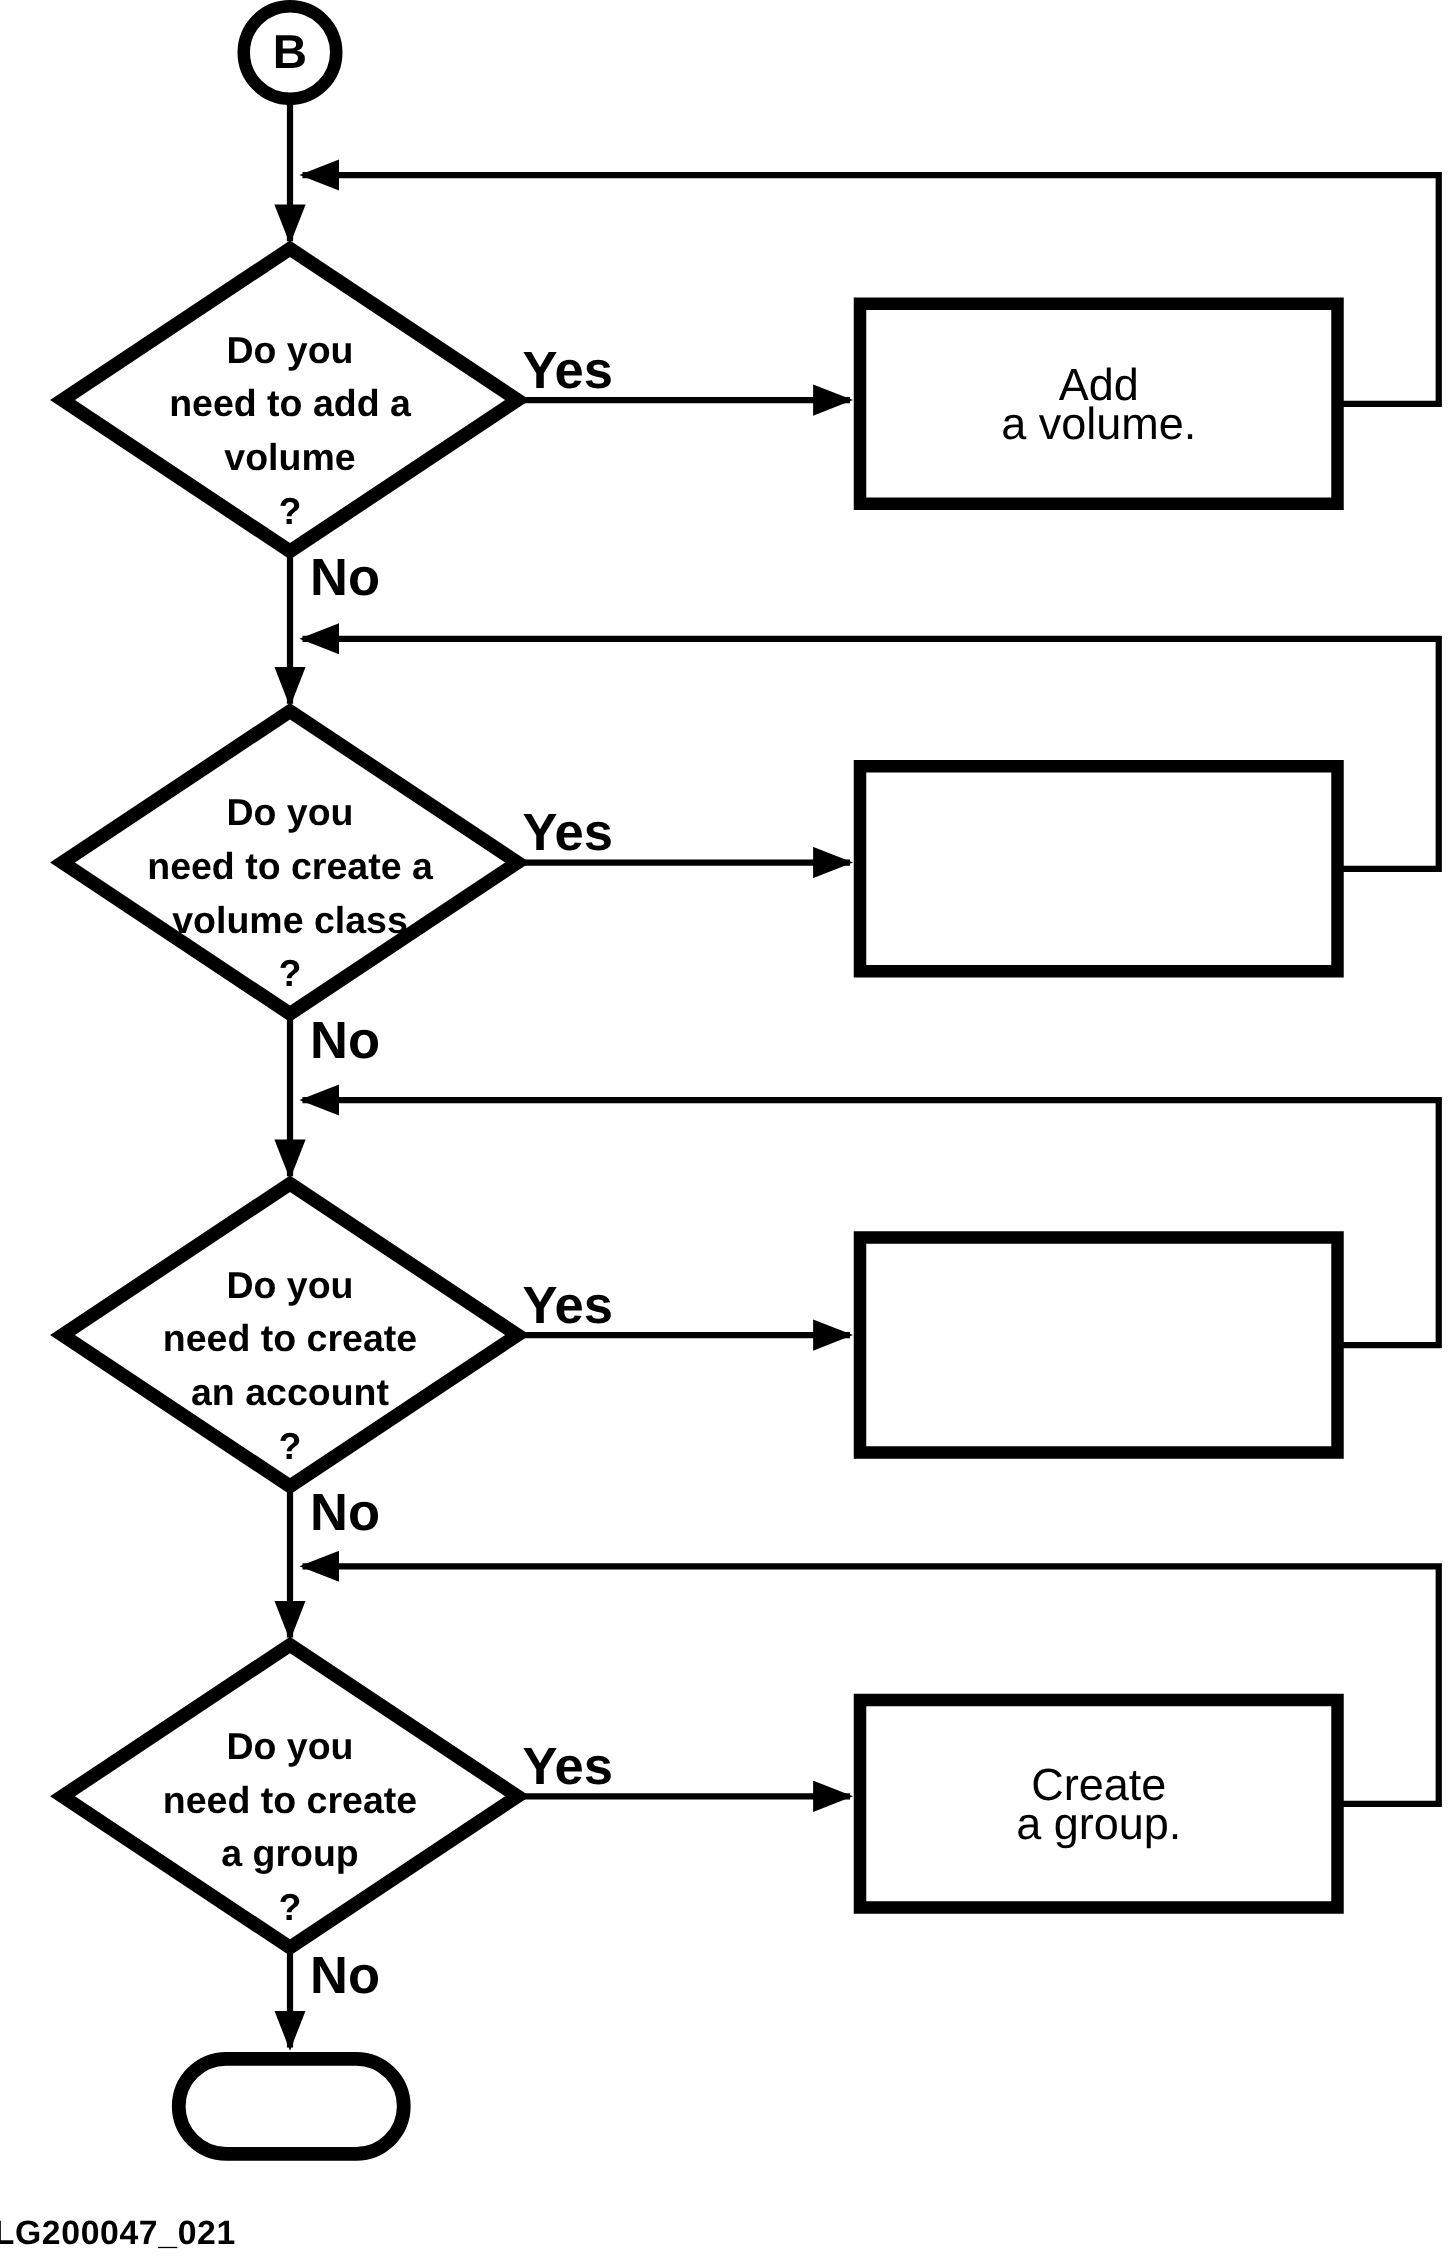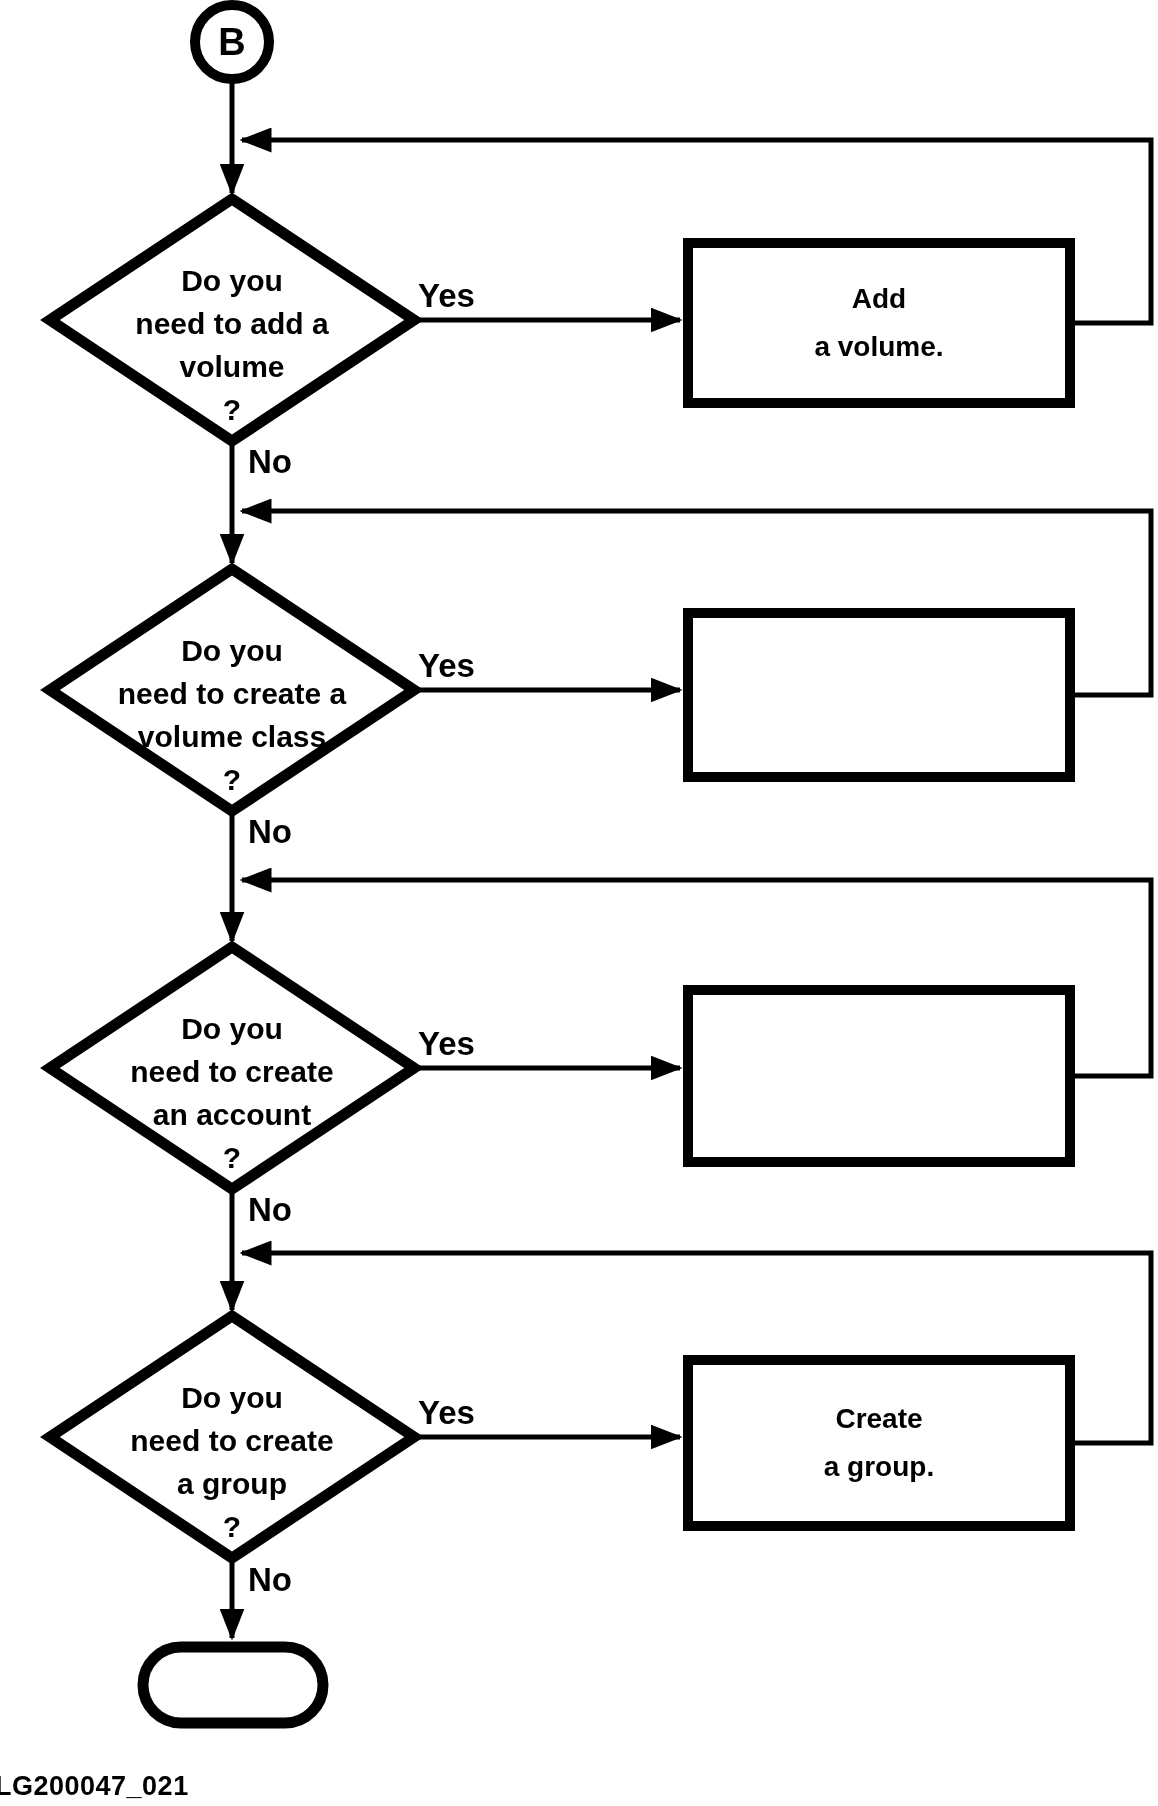--- a/index.html
+++ b/index.html
@@ -29,26 +29,26 @@
     text-align: center;
     white-space: pre-line;
     color: #000;
   }
   .q-label {
     font-size: 30px;
     line-height: 43px;
     font-weight: 600;
   }
   .a-label {
-    font-size: 28px;
-    line-height: 48px;
-    font-weight: 700;
+    font-size: 36px;
+    line-height: 31px;
+    font-weight: 400;
   }
   .yn-label {
-    font-size: 33px;
+    font-size: 42px;
     line-height: 36px;
     font-weight: 600;
     justify-content: flex-start;
     text-align: left;
   }
   .b-label {
     font-size: 38px;
     font-weight: 600;
   }
   .stop-label {

